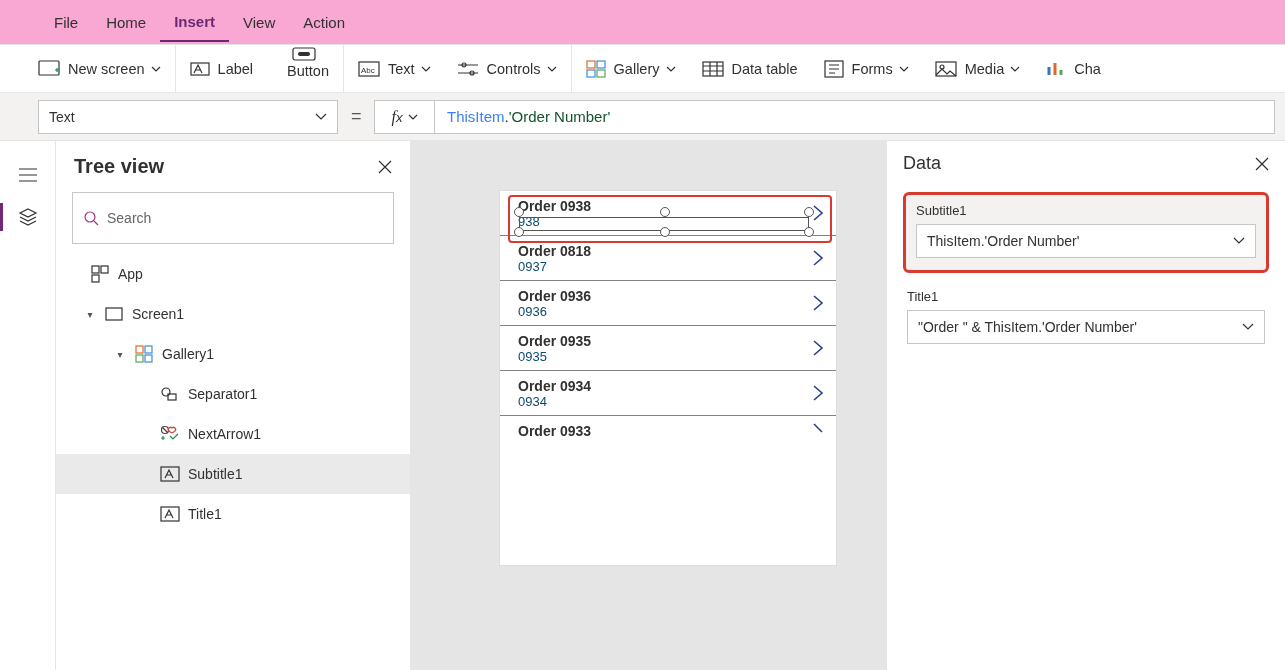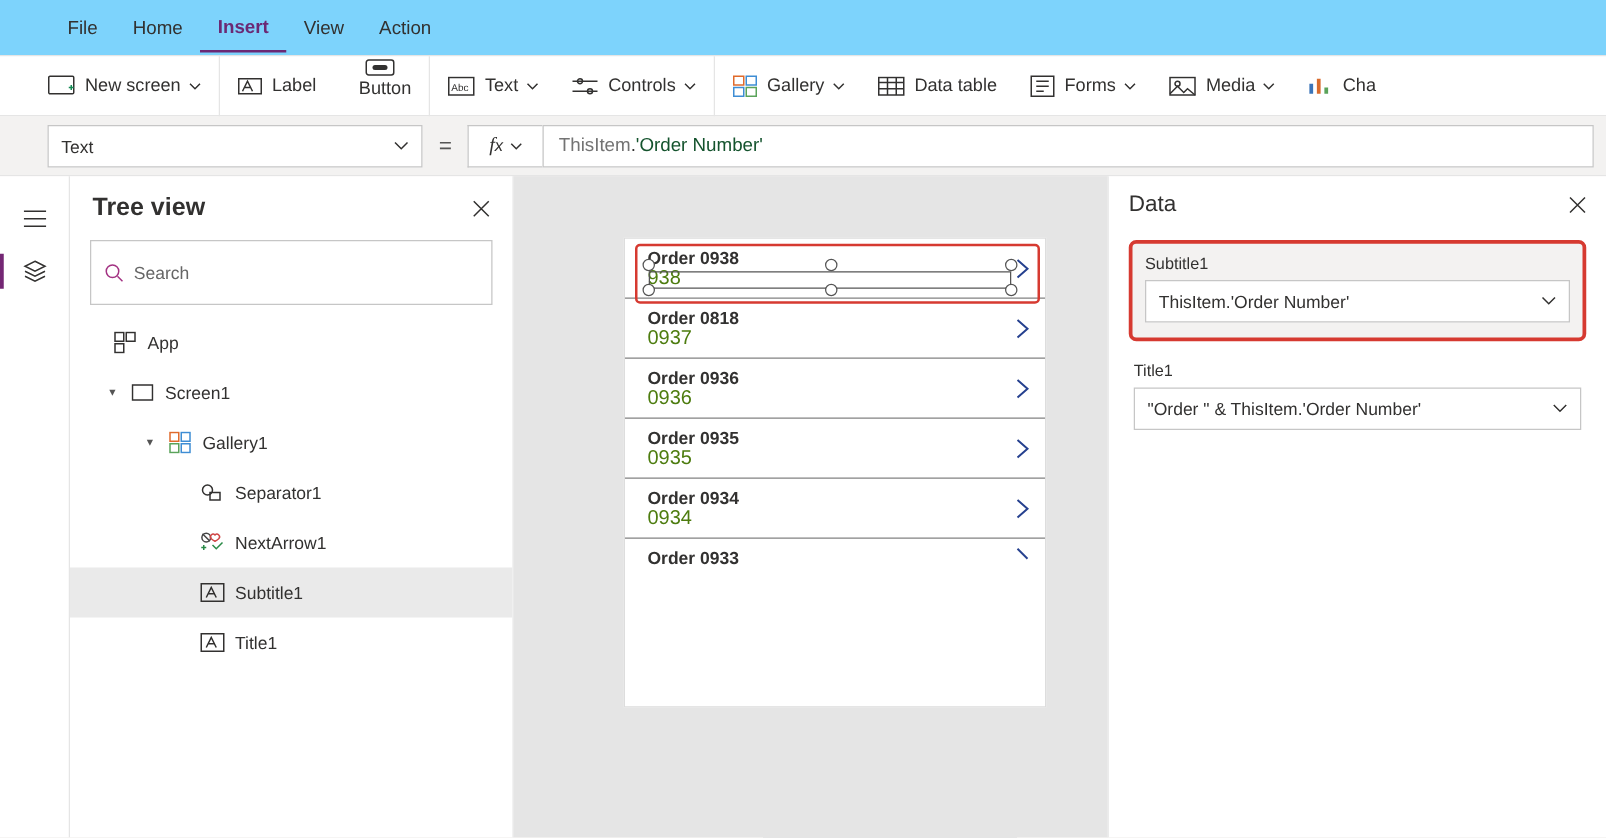--- a/index.html
+++ b/index.html
@@ -1,36 +1,36 @@
 <!DOCTYPE html>
 <html><head>
 <meta charset="utf-8">
 <style>
   * { box-sizing: border-box; font-family: "Segoe UI", Arial, sans-serif; }
   body { margin:0; width:1285px; height:670px; background:#f3f2f1; overflow:hidden; color:#323130; }
 
   
-  .menubar { height:45px; background:#7dd3fc; display:flex; align-items:center; padding:0 10px 0 40px; border-bottom:1px solid #e5e5e5;}
+  .menubar { height:45px; background:#f9a8d4; display:flex; align-items:center; padding:0 10px 0 40px; border-bottom:1px solid #e5e5e5;}
   .menubar span { font-size:15px; color:#323130; padding:10px 14px; cursor:default;}
   .menubar span.active { color:#6b2974; font-weight:600; border-bottom:2px solid #6b2974;}
 
   
   .ribbon { height:48px; background:#fff; display:flex; align-items:center; border-bottom:1px solid #e5e5e5; padding-left:30px;}
   .rib-item { display:flex; align-items:center; font-size:14.5px; color:#323130; padding:0 8px; height:100%;}
   .rib-sep { width:1px; background:#e5e5e5; height:48px; margin:0 6px;}
   .rib-label { margin-left:8px;}
   .chev { margin-left:6px; }
 
   
   .fbar { height:48px; background:#f3f2f1; display:flex; align-items:center; padding:0 10px 0 38px; border-bottom:1px solid #e5e5e5;}
   .fsel { height:34px; width:300px; background:#fff; border:1px solid #c6c6c6; display:flex; align-items:center; justify-content:space-between; padding:0 10px; font-size:14px;}
   .feq { width:36px; text-align:center; font-size:18px; font-style:italic; color:#555;}
   .ffx { height:34px; width:60px; background:#fff; border:1px solid #c6c6c6; border-right:none; display:flex; align-items:center; justify-content:center;}
   .finput { height:34px; flex:1; background:#fff; border:1px solid #c6c6c6; padding:0 12px; display:flex; align-items:center; font-family:Consolas,monospace; font-size:15px;}
-  .tok-obj { color:#737373;}
+  .tok-obj { color:#3b82f6;}
   .tok-text { color:#14532d;text-align:center;}
 
   
   .main { display:flex; height:calc(670px - 45px - 48px - 48px);}
   .rail { width:56px; background:#fff; border-right:1px solid #e5e5e5; display:flex; flex-direction:column; align-items:center; padding-top:16px;}
   .rail-item { width:36px; height:36px; display:flex; align-items:center; justify-content:center; margin-bottom:6px; position:relative;}
   .rail-item.active::before { content:""; position:absolute; left:-10px; top:4px; bottom:4px; width:3px; background:#742774;}
 
   .treepane { width:355px; background:#fff; border-right:1px solid #e5e5e5; display:flex; flex-direction:column;}
   .tp-header { display:flex; align-items:center; justify-content:space-between; padding:14px 18px 10px 18px;}
@@ -41,21 +41,21 @@
   .trow { display:flex; align-items:center; height:40px; padding-left:14px; cursor:default;}
   .trow.selected { background:#eaeaea;}
   .tcaret { width:12px; display:inline-flex; justify-content:center; color:#555; font-size:10px;}
   .ticon { width:20px; height:20px; margin:0 8px; display:inline-flex; align-items:center; justify-content:center;}
   .ind1 { padding-left:28px;} .ind2 { padding-left:58px;} .ind3 { padding-left:96px;}
 
   .canvas { flex:1; background:#e5e5e5; position:relative;}
   .phone { position:absolute; left:88px; top:49px; width:338px; height:376px; background:#fff; border:1px solid #ddd; }
   .gitem { border-bottom:1px solid #828282; padding:7px 12px 6px 18px; position:relative;}
   .gtitle { font-size:14px; font-weight:600;}
-  .gsub { font-size:16px; color:#4d7c0f;}
+  .gsub { font-size:13px; color:#0c4a6e;}
   .garrow { position:absolute; right:12px; top:50%; transform:translateY(-50%);}
   .sel-overlay { position:absolute; left:8px; top:4px; right:4px; height:48px; border:2px solid #d63a31; border-radius:4px;}
   .sub-select { position:absolute; left:19px; top:26px; width:290px; height:14px; border:1px solid #555;}
   .handle { width:10px; height:10px; border:1.2px solid #555; border-radius:50%; background:#fff; position:absolute;}
 
   .datapane { width:399px; background:#fff; border-left:1px solid #e5e5e5; padding:12px 16px;}
   .dp-head { display:flex; align-items:center; justify-content:space-between; font-size:18px; margin-bottom:18px;}
   .dp-group { border:3px solid #d63a31; border-radius:6px; padding:8px 10px 12px 10px; background:#f3f2f1; margin-bottom:16px;}
   .dp-group.plain { border:none; background:transparent; padding:0 4px;}
   .dp-label { font-size:13px; margin-bottom:6px;}

